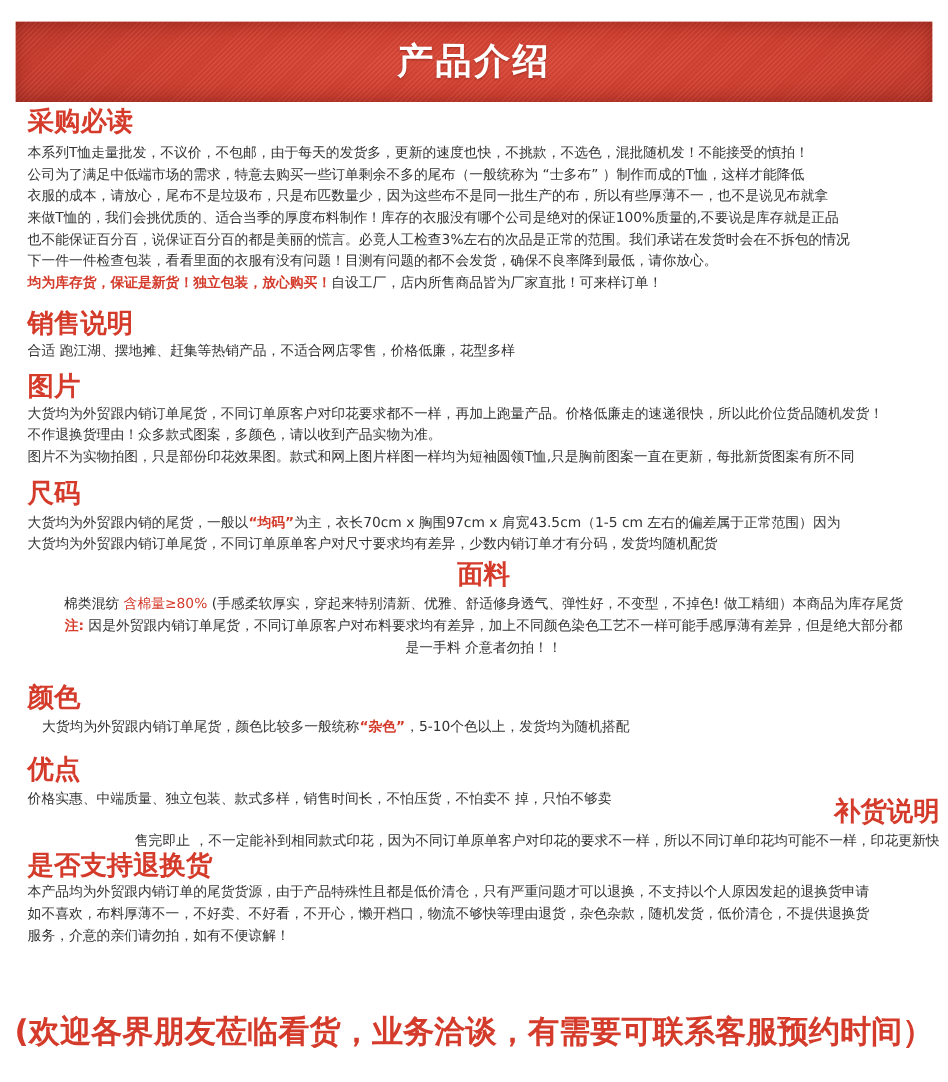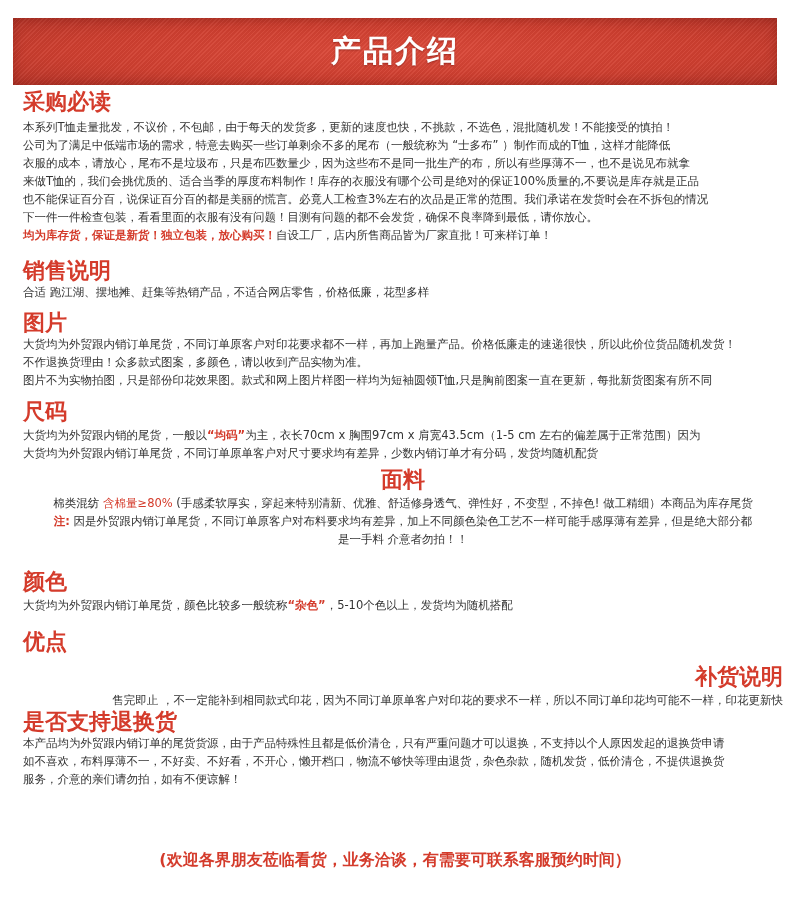--- a/index.html
+++ b/index.html
@@ -24,21 +24,21 @@
   .sec-title {
     color: #d43b2b; font-size: 22px; font-weight: bold; line-height: 22px; height: 22px;
   }
   .sec-body { font-size: 11.5px; line-height: 18px; color: #333333; white-space: nowrap; }
   .sec-body .line { height: 18px; }
   .red { color: #d43b2b; }
   .redbold { color: #d43b2b; font-weight: bold; }
 
   #footer-note {
     position: absolute; left: 0; top: 842px; width: 790px; text-align: center;
-    color: #d43b2b; font-size: 16px; font-weight: bold; line-height: 36px;
+    color: #d43b2b; font-size: 26px; font-weight: bold; line-height: 36px;
   }
 </style>
 </head>
 <body>
 
 <div id="banner">
   <span class="banner-title">产品介绍</span>
 </div>
 
 <div class="section" style="top:91px;">
@@ -90,29 +90,32 @@
     </div>
     <div class="line">
       <span class="redbold">注:</span><span> 因是外贸跟内销订单尾货，不同订单原客户对布料要求均有差异，加上不同颜色染色工艺不一样可能手感厚薄有差异，但是绝大部分都</span>
     </div>
     <div class="line">是一手料  介意者勿拍！！</div>
   </div>
 </div>
 
 <div class="section" style="top:571px;">
   <div class="sec-title">颜色</div>
-  <div class="sec-body" style="margin-top:3px;">
+  <div class="sec-body" style="margin-top:3px;margin-left:12px;">
     <div class="line">
       <span>大货均为外贸跟内销订单尾货，颜色比较多一般统称</span><span class="redbold">“杂色”</span><span>，5-10个色以上，发货均为随机搭配</span>
     </div>
   </div>
 </div>
 
 <div class="section" style="top:631px;">
   <div class="sec-title">优点</div>
+  <div class="sec-body" style="margin-top:3px;">
+    <div class="line">价格实惠、中端质量、独立包装、款式多样，销售时间长，不怕压货，不怕卖不 掉，只怕不够卖</div>
+  </div>
 </div>
 
 <div class="section" style="top:666px;text-align:right;">
   <div class="sec-title">补货说明</div>
   <div class="sec-body" style="margin-top:3px;">
     <div class="line">售完即止 ，不一定能补到相同款式印花，因为不同订单原单客户对印花的要求不一样，所以不同订单印花均可能不一样，印花更新快</div>
   </div>
 </div>
 
 <div class="section" style="top:711px;">

